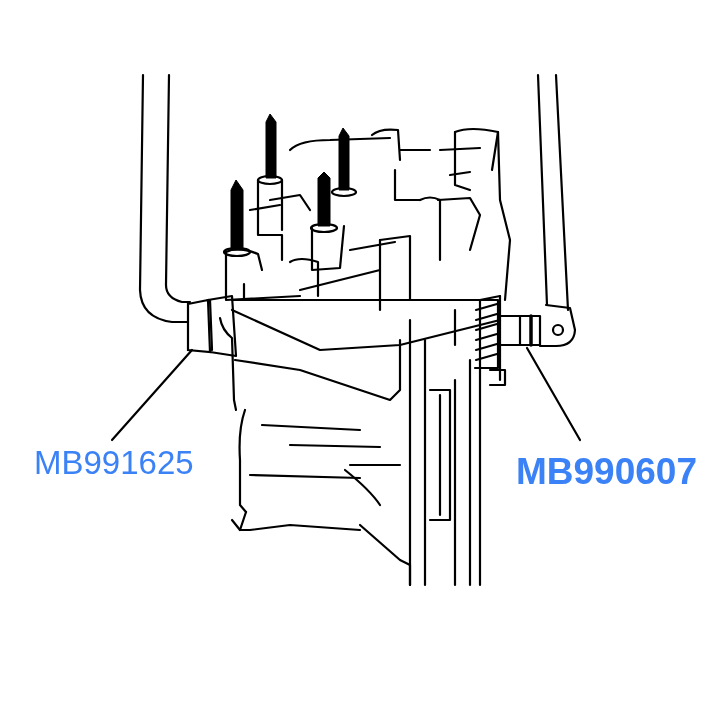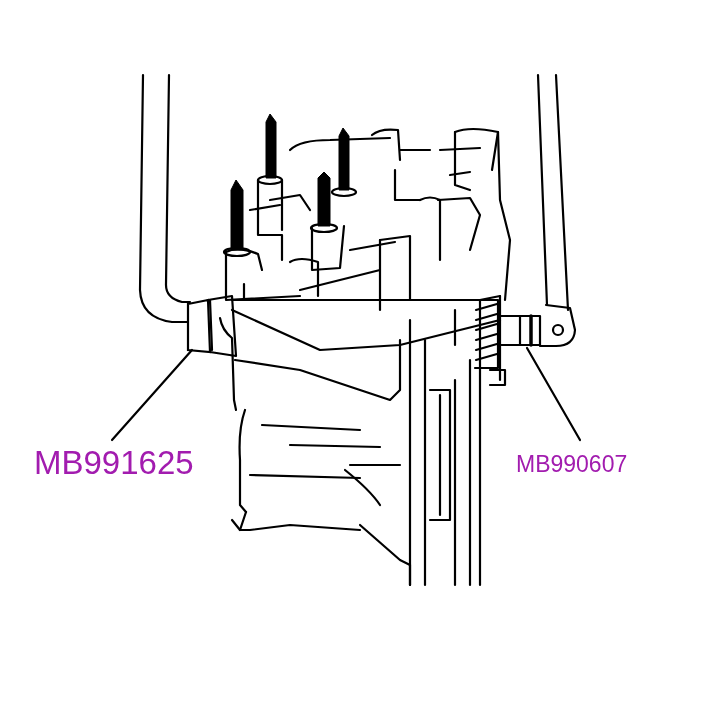--- a/index.html
+++ b/index.html
@@ -1,20 +1,20 @@
 <!DOCTYPE html>
 <html><head>
 <meta charset="utf-8">
 <style>
   html, body { margin: 0; padding: 0; background: #ffffff; }
   body { width: 727px; height: 705px; position: relative; overflow: hidden; font-family: "Liberation Sans", sans-serif; }
   .canvas { position: absolute; left: 0; top: 0; width: 727px; height: 705px; }
-  .label { position: absolute; color: #a21caf; font-family: "Liberation Sans", sans-serif; line-height: 1; white-space: nowrap; }
+  .label { position: absolute; color: #3b82f6; font-family: "Liberation Sans", sans-serif; line-height: 1; white-space: nowrap; }
   .callout-left { left: 34px; top: 446px; font-size: 33px; letter-spacing: 0px; }
-  .callout-right { left: 516px; top: 453px; font-size: 23px; }
+  .callout-right { left: 516px; top: 453px; font-size: 37px; font-weight: bold; }
   .figure-id { left: 37px; top: 608px; font-size: 20px; }
   svg .ln { fill: none; stroke: #000; stroke-width: 2.2; stroke-linecap: round; stroke-linejoin: round; }
   svg .thick { stroke-width: 3.5; }
   svg .fillb { fill: #000; stroke: #000; stroke-width: 1; }
   svg .fillw { fill: #fff; stroke: #000; stroke-width: 2.2; }
 </style>
 </head>
 <body>
 
 <div class="canvas">

